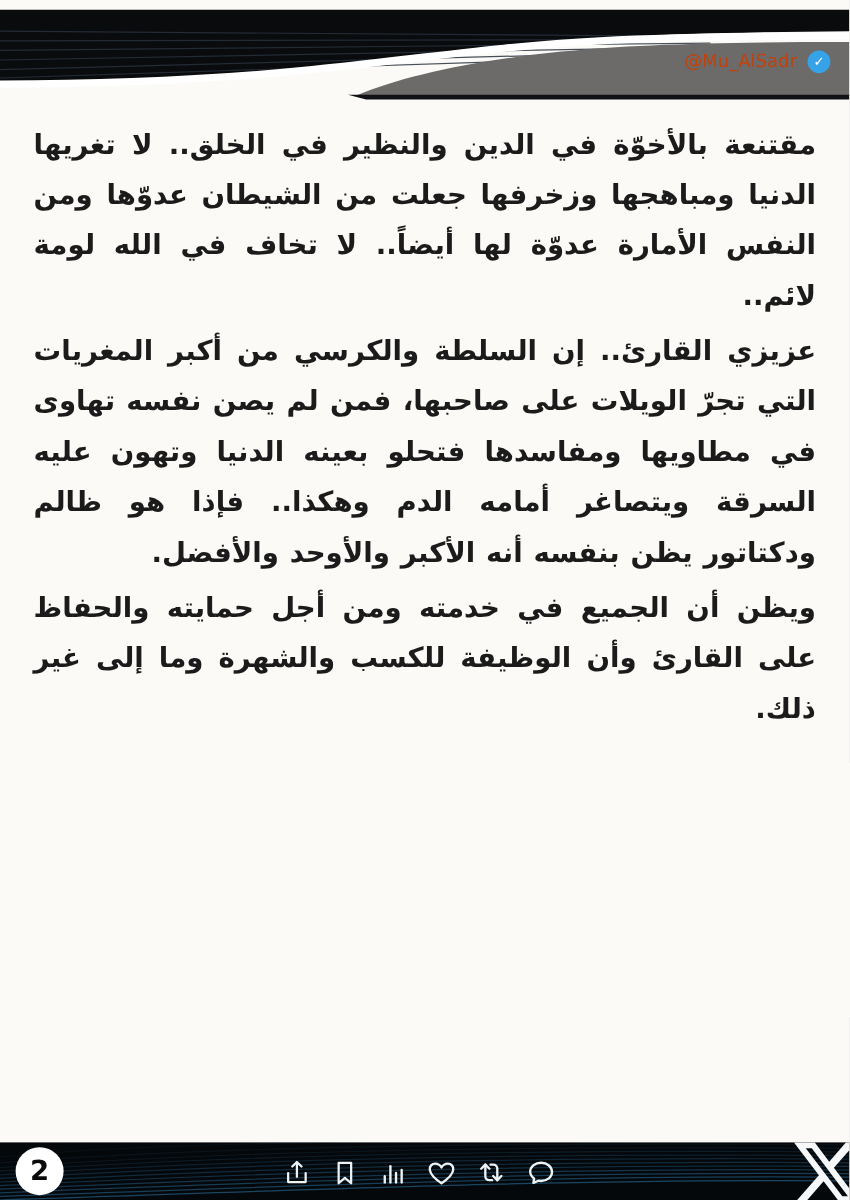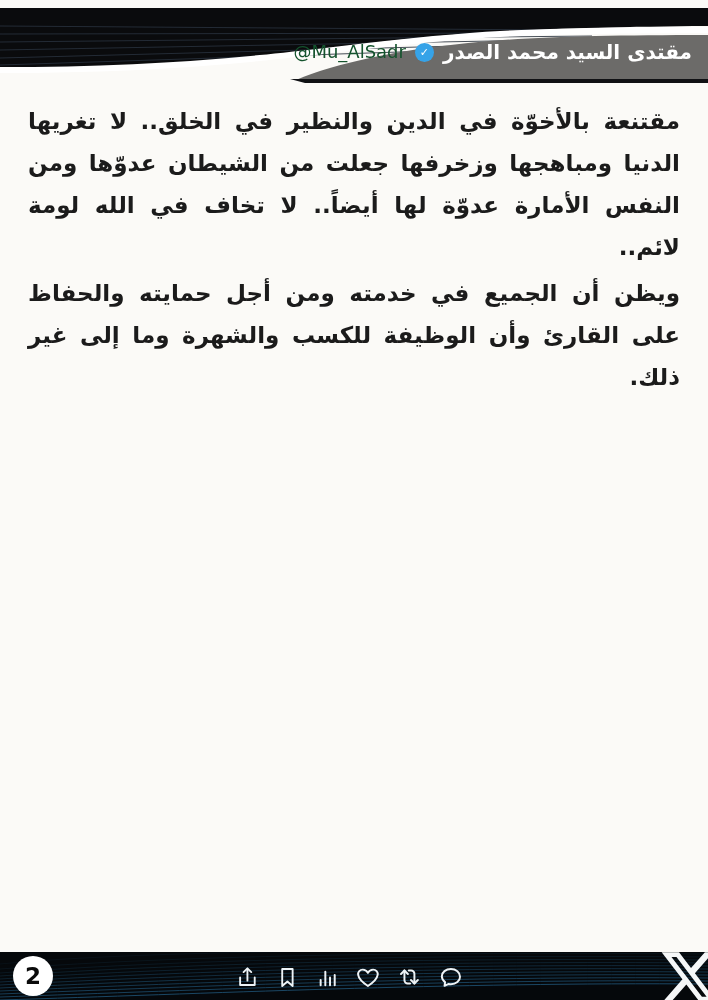--- a/index.html
+++ b/index.html
@@ -14,21 +14,21 @@
   .header-id{
     position:absolute;top:34px;right:16px;display:flex;align-items:center;gap:9px;
     direction:rtl;color:#ffffff;
   }
   .header-name{font-size:20px;font-weight:bold;letter-spacing:0;line-height:1;}
   .verified{
     width:19px;height:19px;border-radius:50%;background:#36a3e8;
     display:flex;align-items:center;justify-content:center;
     color:#fff;font-size:11px;font-weight:bold;flex:0 0 auto;
   }
-  .header-handle{font-size:18px;color:#14532d;direction:ltr;line-height:1;}
+  .header-handle{font-size:15px;color:#c2410c;direction:ltr;line-height:1;}
   
   .body-text{
     position:absolute;top:86px;left:0;right:0;bottom:48px;
     padding:14px 28px 0 28px;overflow:hidden;
     direction:rtl;color:#1b1b1b;
   }
   .body-text p{
     margin:0 0 4px 0;
     font-size:23px;font-weight:bold;line-height:42px;
     text-align:justify;text-align-last:start;
@@ -71,28 +71,28 @@
         <path d="M0,57 L615,37" opacity="0.85"></path>
       </g>
 
       <path d="M0,62 C100,62 180,58 260,50 C340,42 420,30 500,26 C560,23 620,22 708,22" fill="none" stroke="#ffffff" stroke-width="6" stroke-linecap="round"></path>
 
       <path d="M296,72 C336,55 398,42 468,35 C528,29 600,27 708,27 L708,72 Z" fill="#6c6b69"></path>
 
       <path d="M290,71 L708,71 L708,75 L305,75 Z" fill="#101114"></path>
     </svg>
     <div class="header-id">
-      <span class="header-name">مقتدى السيد محمد الصدر</span>
       <span class="verified">✓</span>
       <span class="header-handle">@Mu_AlSadr</span>
     </div>
   </div>
 
   <div class="body-text">
     <p>مقتنعة بالأخوّة في الدين والنظير في الخلق.. لا تغريها الدنيا ومباهجها وزخرفها جعلت من الشيطان عدوّها ومن النفس الأمارة عدوّة لها أيضاً.. لا تخاف في الله لومة لائم..</p>
+    <p>عزيزي القارئ.. إن السلطة والكرسي من أكبر المغريات التي تجرّ الويلات على صاحبها، فمن لم يصن نفسه تهاوى في مطاويها ومفاسدها فتحلو بعينه الدنيا وتهون عليه السرقة ويتصاغر أمامه الدم وهكذا.. فإذا هو ظالم ودكتاتور يظن بنفسه أنه الأكبر والأوحد والأفضل.</p>
     <p>ويظن أن الجميع في خدمته ومن أجل حمايته والحفاظ على القارئ وأن الوظيفة للكسب والشهرة وما إلى غير ذلك.</p>
 
   </div>
 
   <div class="footer">
     <svg class="waves" width="708" height="48" viewBox="0 0 708 48">
       <g fill="none" stroke="#1d4e6e" stroke-width="1">
         <path d="M0,48 C200,42 450,30 708,32" opacity="0.9"></path>
         <path d="M0,45 C200,38 450,27 708,29" opacity="0.8"></path>
         <path d="M0,42 C200,34 450,24 708,26" opacity="0.75"></path>

